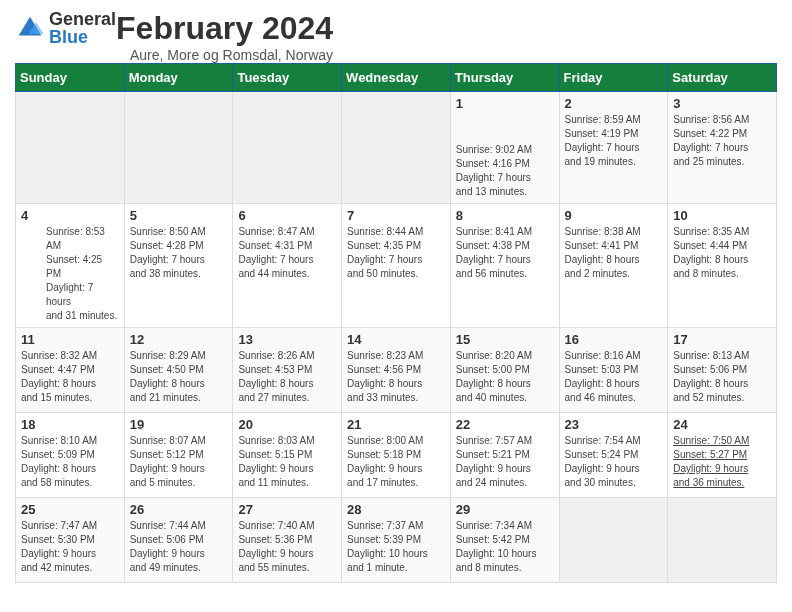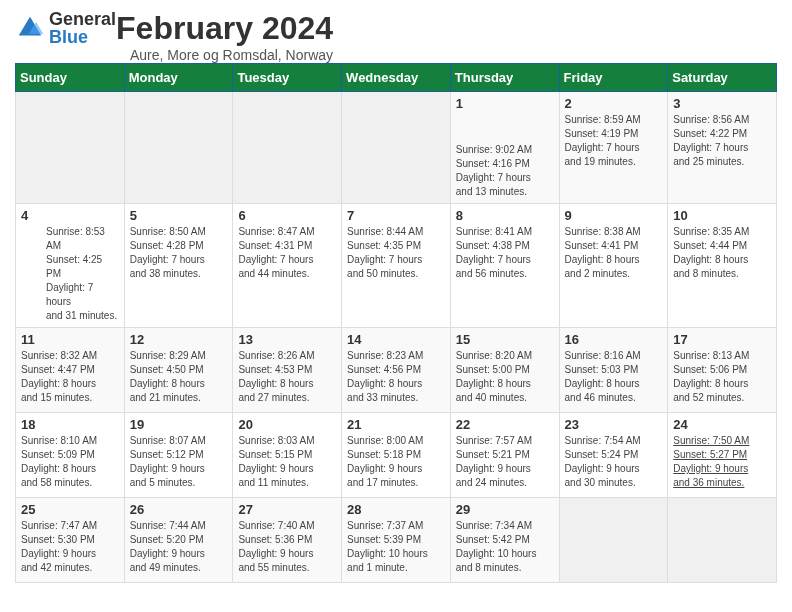--- a/index.html
+++ b/index.html
@@ -316,21 +316,21 @@
         <td>
           <span class="day-number">25</span>
           <div class="day-info" style="white-space: pre-line;">Sunrise: 7:47 AM
 Sunset: 5:30 PM
 Daylight: 9 hours
 and 42 minutes.</div>
         </td>
         <td>
           <span class="day-number">26</span>
           <div class="day-info" style="white-space: pre-line;">Sunrise: 7:44 AM
-Sunset: 5:20 PM
+Sunset: 5:06 PM
 Daylight: 9 hours
 and 49 minutes.</div>
         </td>
         <td>
           <span class="day-number">27</span>
           <div class="day-info" style="white-space: pre-line;">Sunrise: 7:40 AM
 Sunset: 5:36 PM
 Daylight: 9 hours
 and 55 minutes.</div>
         </td>

